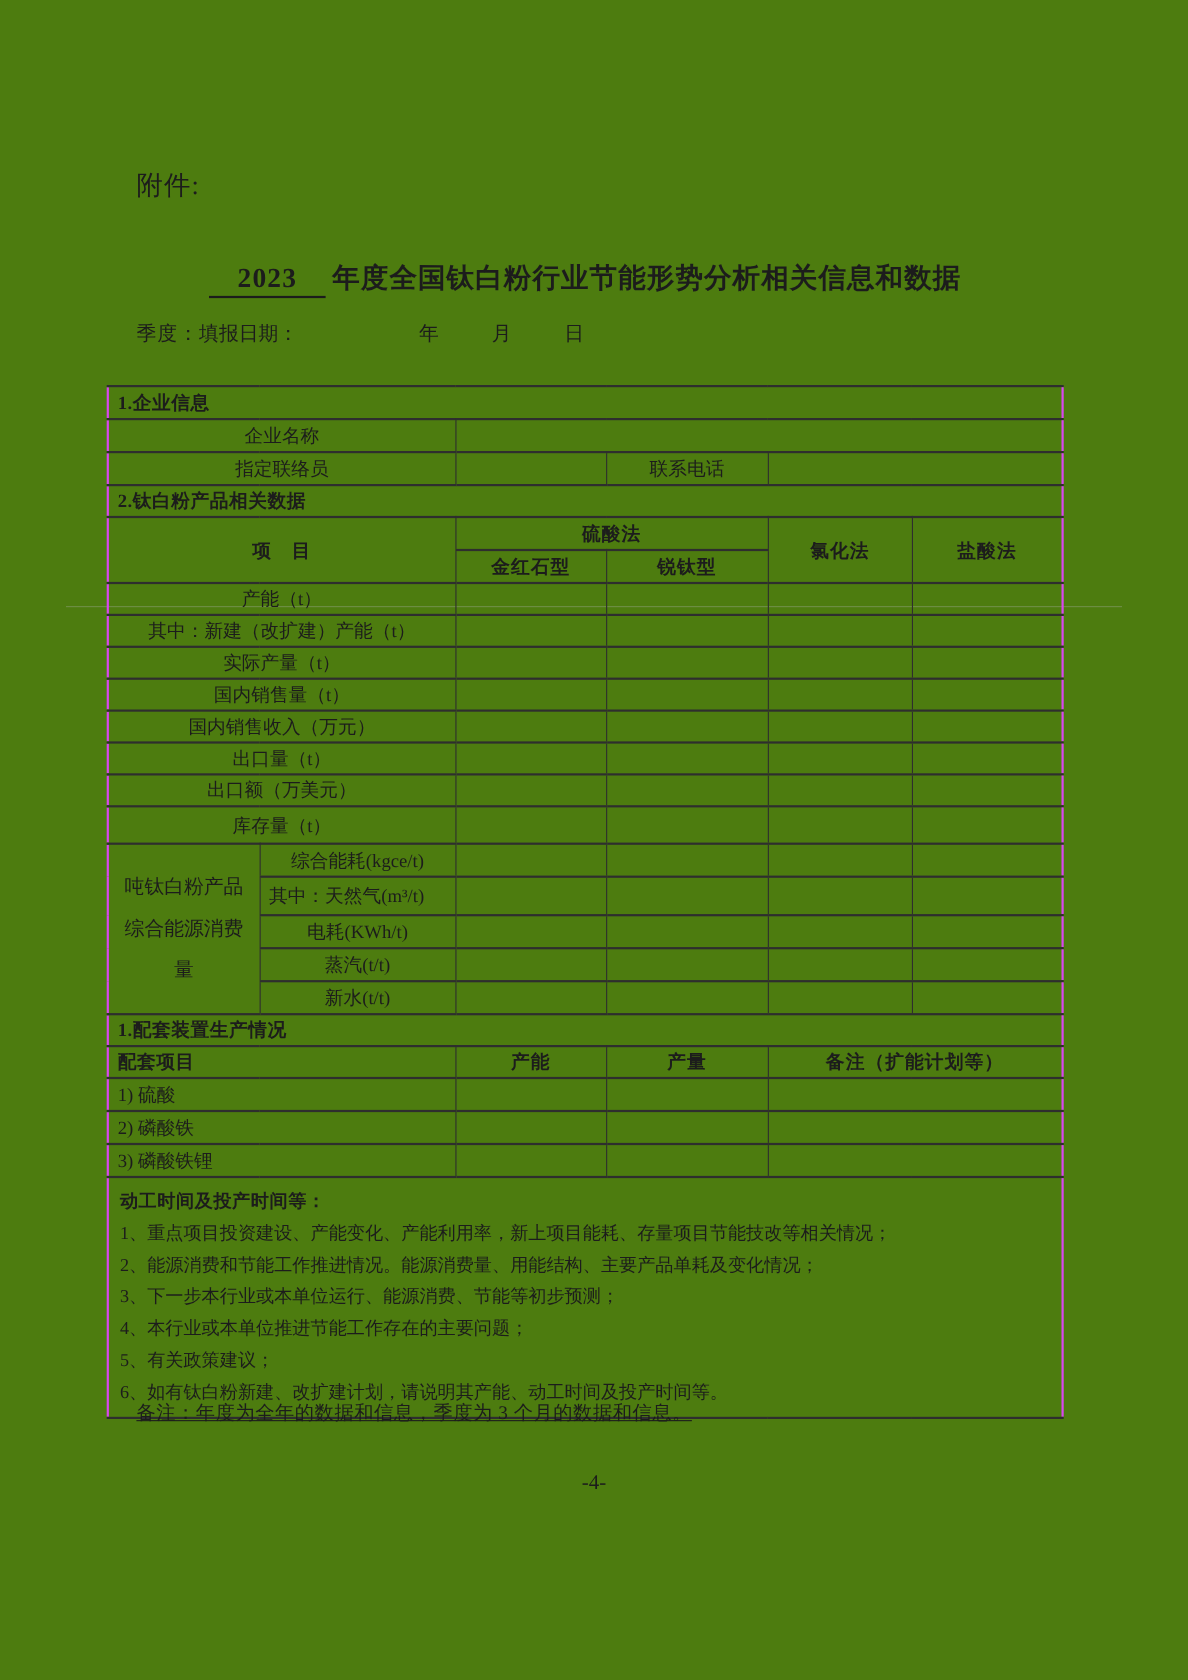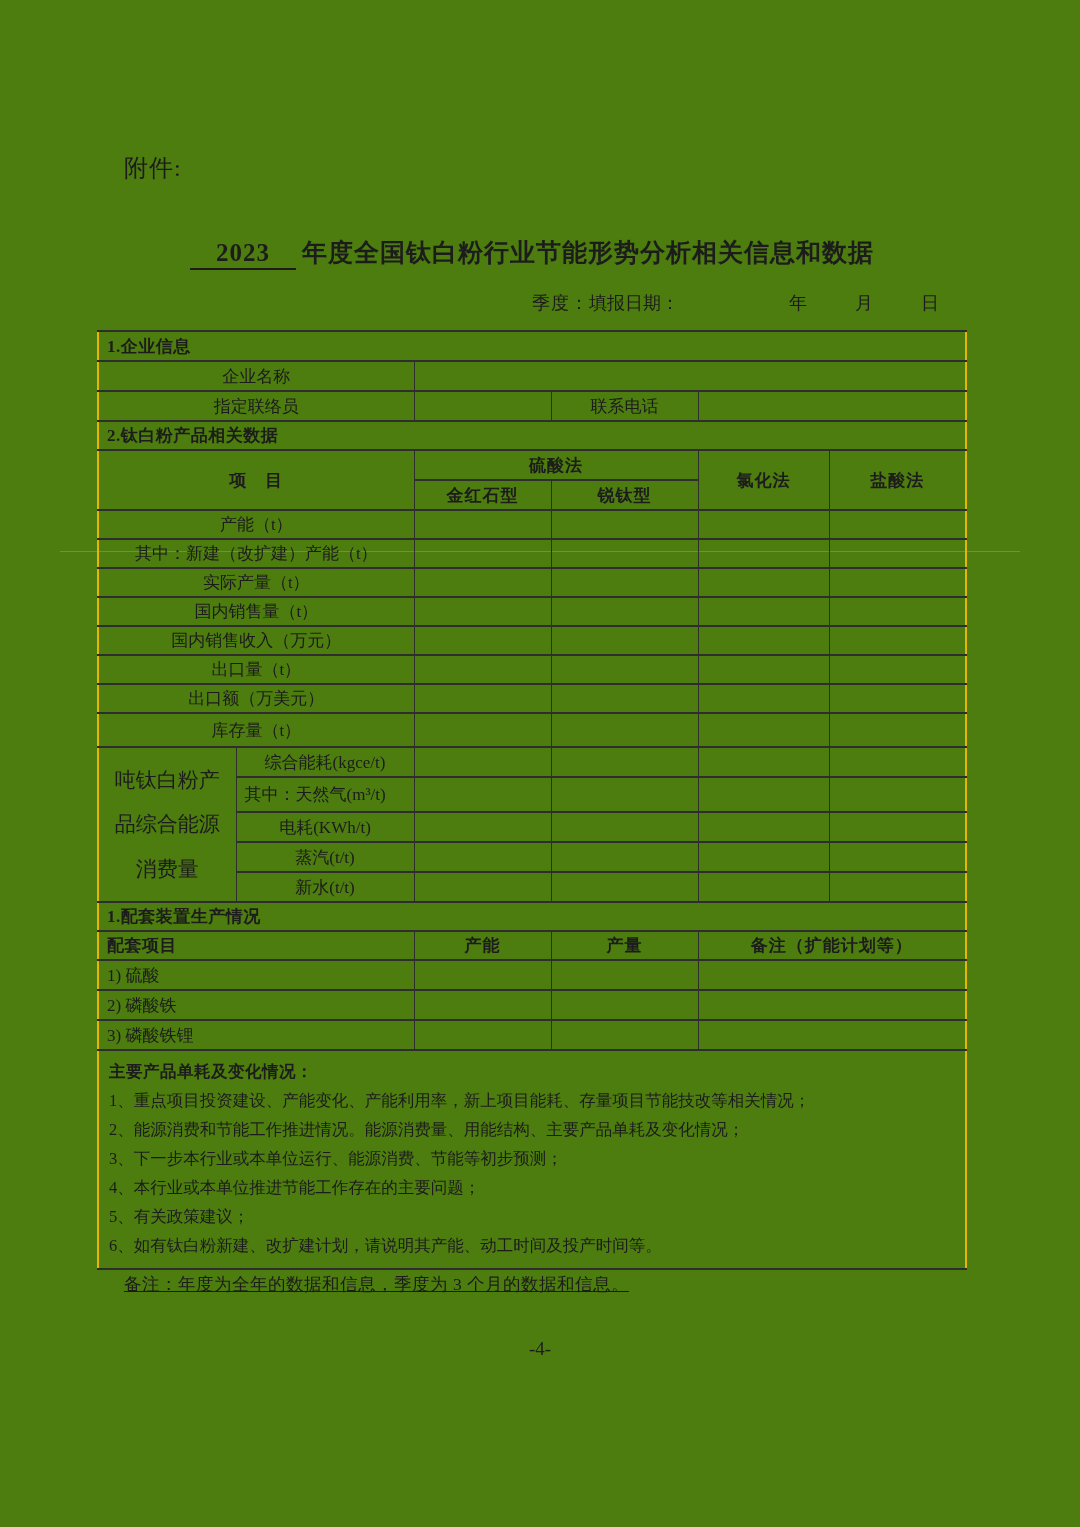--- a/index.html
+++ b/index.html
@@ -40,21 +40,21 @@
     padding: 0 26px 2px 26px;
     margin-right: 6px;
   }
   .meta-row {
     position: absolute;
     left: 97px;
     top: 291px;
     width: 870px;
     font-size: 18px;
     display: flex;
-    justify-content: flex-end;
+    justify-content: flex-start;
   }
   .quarter { padding-left: 27px; letter-spacing: 1px; }
   .date-group { display: flex; padding-right: 28px; }
   .date-group .dg-label { margin-right: 62px; }
   .date-group .dg-unit { margin-left: 48px; }
   .form-table {
     position: absolute;
     left: 97px;
     top: 330px;
     width: 870px;
@@ -64,37 +64,37 @@
   .form-table td {
     border: 1px solid #2e2e2e;
     border-top-width: 2px;
     border-bottom-width: 2px;
     font-size: 17px;
     padding: 2px 6px;
     text-align: center;
     vertical-align: middle;
     overflow: hidden;
   }
-  .form-table { border: 2px solid #eab308; }
+  .form-table { border: 2px solid #d946ef; margin-top: 20px; }
   tr.r { height: 29px; }
   tr.rh { height: 30px; }
   tr.rt { height: 28px; }
   tr.rtall { height: 34px; }
   td.sec-title {
     text-align: left;
     font-weight: bold;
     padding-left: 8px;
     letter-spacing: 0.5px;
   }
   td.hdr { font-weight: bold; letter-spacing: 1px; }
   td.left { text-align: left; padding-left: 8px; }
   td.energy-group {
     text-align: center;
     line-height: 2.1;
-    font-size: 21px;
+    font-size: 18px;
     padding: 2px 13px;
   }
   td.notes-cell {
     text-align: left;
     padding: 6px 10px 8px 10px;
     vertical-align: top;
   }
   .notes-line {
     font-size: 16.5px;
     line-height: 29px;
@@ -304,21 +304,21 @@
     </tr>
     <tr class="rh">
       <td colspan="2" class="left">3) 磷酸铁锂</td>
       <td></td>
           <td></td>
           <td colspan="2"></td>
     </tr>
 
     <tr>
       <td colspan="6" class="notes-cell">
-        <div class="notes-line notes-title">主要产品单耗及变化情况：</div>
+        <div class="notes-line notes-title">动工时间及投产时间等：</div>
         <div class="notes-line">1、重点项目投资建设、产能变化、产能利用率，新上项目能耗、存量项目节能技改等相关情况；</div>
         <div class="notes-line">2、能源消费和节能工作推进情况。能源消费量、用能结构、主要产品单耗及变化情况；</div>
         <div class="notes-line">3、下一步本行业或本单位运行、能源消费、节能等初步预测；</div>
         <div class="notes-line">4、本行业或本单位推进节能工作存在的主要问题；</div>
         <div class="notes-line">5、有关政策建议；</div>
         <div class="notes-line">6、如有钛白粉新建、改扩建计划，请说明其产能、动工时间及投产时间等。</div>
       </td>
     </tr>
   </tbody>
     </table>

